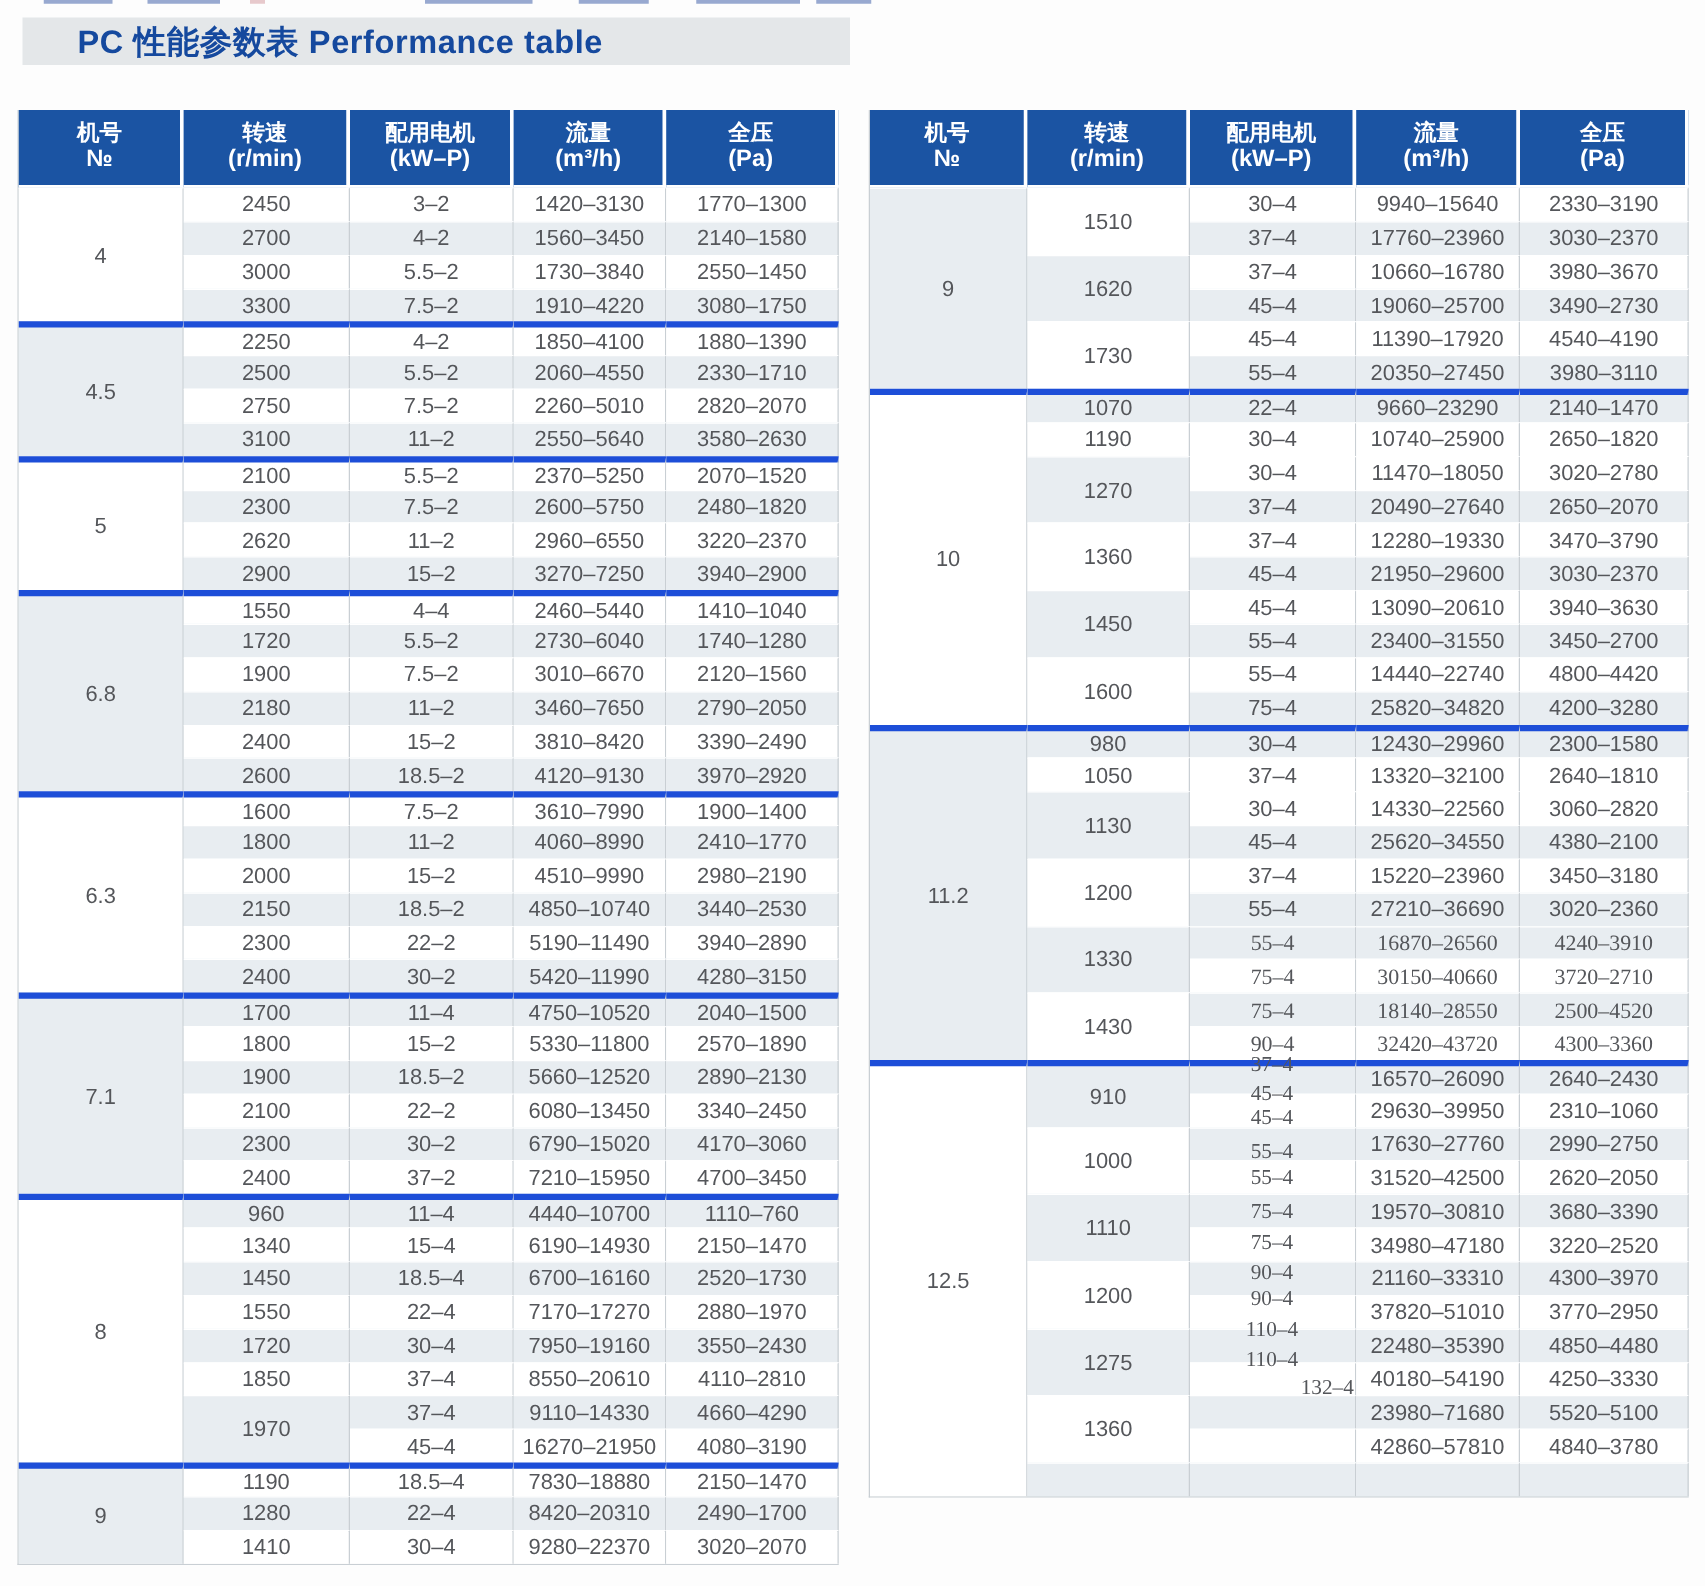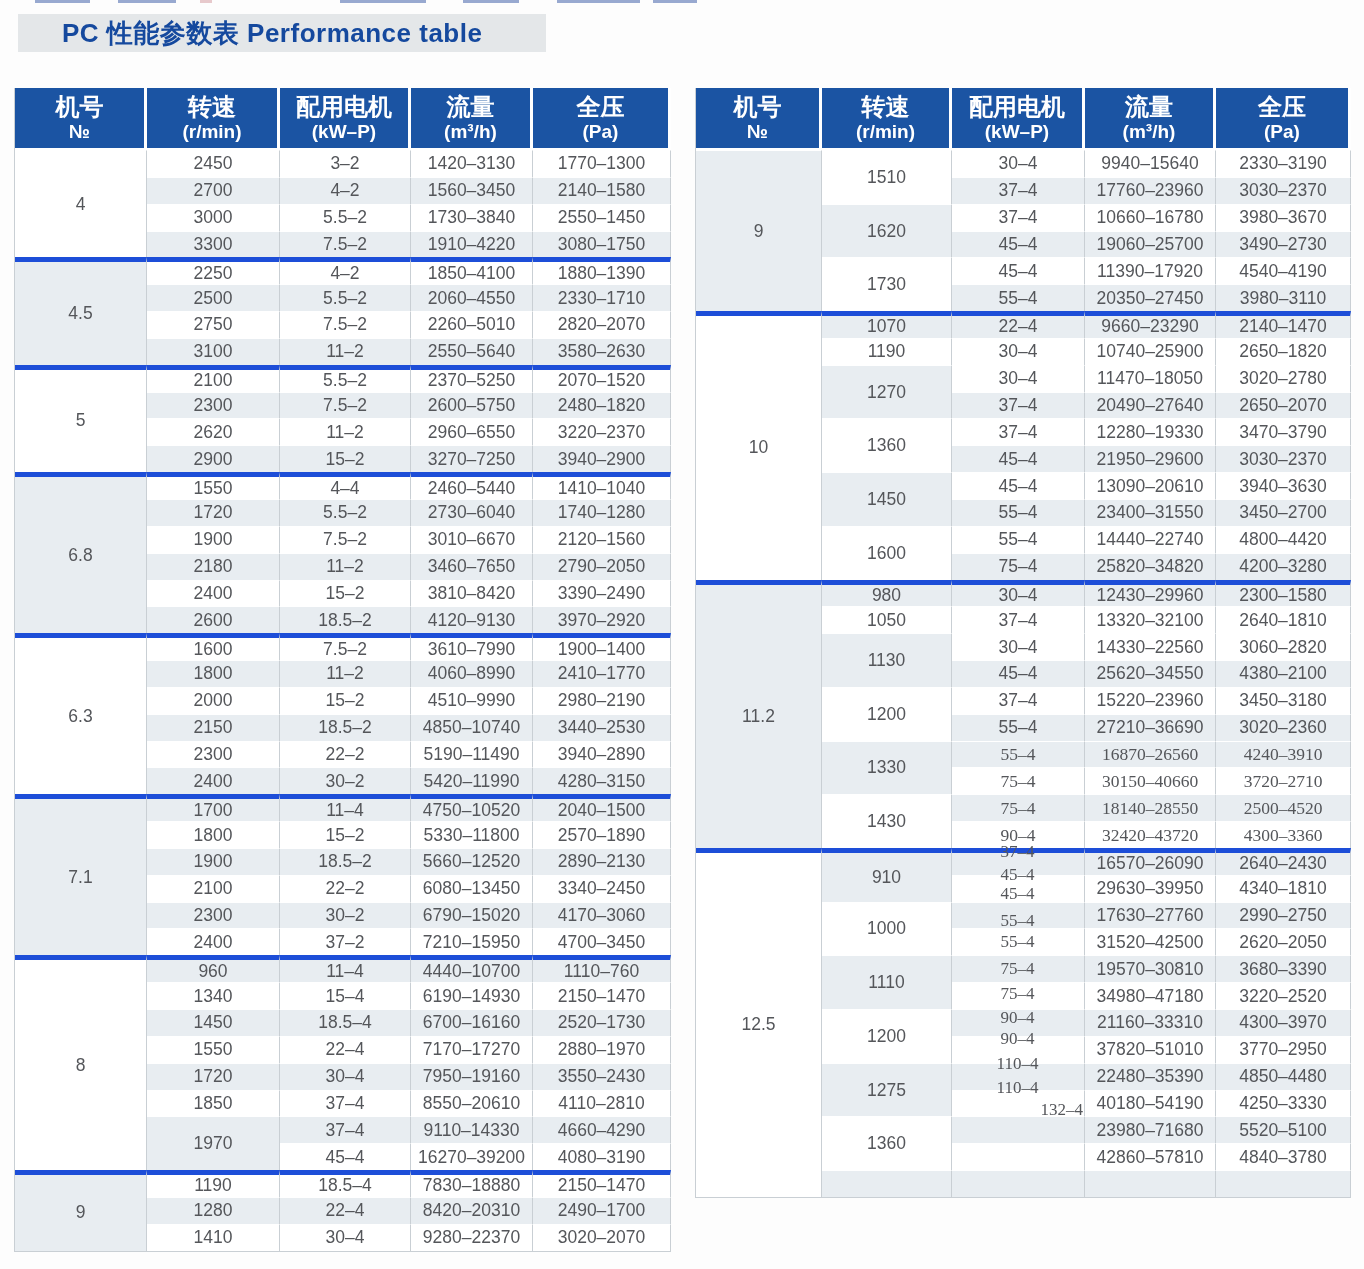--- a/index.html
+++ b/index.html
@@ -2,41 +2,41 @@
 <html style="--header-bg: #1b54a3; --row-alt: #e8edf1; --title-color: #15499e; --title-band-bg: #e4e7e9; --cell-text: #54565a; --grid: #c9cfd4;"><head>
 <meta charset="utf-8">
 <style>
   html,body{margin:0;padding:0;}
   body{
     width:1364px;height:1269px;position:relative;background:#fdfdfd;
     font-family:"Liberation Sans",sans-serif;overflow:hidden;
   }
   .top-mark{position:absolute;top:0;height:3px;opacity:.6;}
   .title-band{
-    position:absolute;left:18px;top:14px;width:528px;height:38px;
+    position:absolute;left:18px;top:14px;width:662px;height:38px;
     background:var(--title-band-bg,#e4e7e9);display:flex;align-items:center;
   }
   .title{
     margin-left:44px;font-size:26px;font-weight:bold;
     color:var(--title-color,#15499e);letter-spacing:.5px;white-space:nowrap;
   }
   .tbl-wrap{position:absolute;top:88px;}
   #left-wrap{left:14px;}
   #right-wrap{left:695px;}
   table.perf{
     border-collapse:separate;border-spacing:0;table-layout:fixed;
     border-left:1px solid var(--grid,#c9cfd4);
     border-bottom:1px solid var(--grid,#c9cfd4);
   }
   table.perf th{
     height:62px;box-sizing:border-box;padding:0;
     background:var(--header-bg,#1b54a3);color:#fff;vertical-align:middle;
     border-right:3px solid #fff;border-bottom:2px solid #fff;
   }
-  .h1{font-size:24px;font-weight:bold;line-height:1.18;text-align:center;}
+  .h1{font-size:18px;font-weight:bold;line-height:1.18;text-align:center;}
   .h2{font-size:19px;font-weight:bold;line-height:1.18;text-align:center;}
   table.perf td{
     height:26.85px;box-sizing:border-box;padding:0;
     border-right:1px solid var(--grid,#c9cfd4);
     border-top:1px solid #fff;
     font-size:17.5px;color:var(--cell-text,#54565a);
     text-align:center;vertical-align:middle;white-space:nowrap;
   }
   table.perf tr.section-start td{border-top:5px solid #1d4ed8;}
   table.perf tbody tr:first-child td{border-top:1px solid #fff;}
@@ -324,21 +324,21 @@
           <td class="bg-w">4110–2810</td>
         </tr>
         <tr>
           <td class="speed bg-g" rowspan="2">1970</td>
           <td class="bg-g">37–4</td>
           <td class="bg-g">9110–14330</td>
           <td class="bg-g">4660–4290</td>
         </tr>
         <tr>
           <td class="bg-w">45–4</td>
-          <td class="bg-w">16270–39200</td>
+          <td class="bg-w">16270–21950</td>
           <td class="bg-w">4080–3190</td>
         </tr>
         <tr class="section-start">
           <td class="model bg-g" rowspan="3">9</td>
           <td class="speed bg-w" rowspan="1">1190</td>
           <td class="bg-w">18.5–4</td>
           <td class="bg-w">7830–18880</td>
           <td class="bg-w">2150–1470</td>
         </tr>
         <tr>
@@ -541,21 +541,21 @@
         <tr class="section-start">
           <td class="model bg-w" rowspan="13">12.5</td>
           <td class="speed bg-g" rowspan="2">910</td>
           <td class="bg-g"></td>
           <td class="bg-g">16570–26090</td>
           <td class="bg-g">2640–2430</td>
         </tr>
         <tr>
           <td class="bg-w"></td>
           <td class="bg-w">29630–39950</td>
-          <td class="bg-w">4340–1810</td>
+          <td class="bg-w">2310–1060</td>
         </tr>
         <tr>
           <td class="speed bg-w" rowspan="2">1000</td>
           <td class="bg-g"></td>
           <td class="bg-g">17630–27760</td>
           <td class="bg-g">2990–2750</td>
         </tr>
         <tr>
           <td class="bg-w"></td>
           <td class="bg-w">31520–42500</td>

